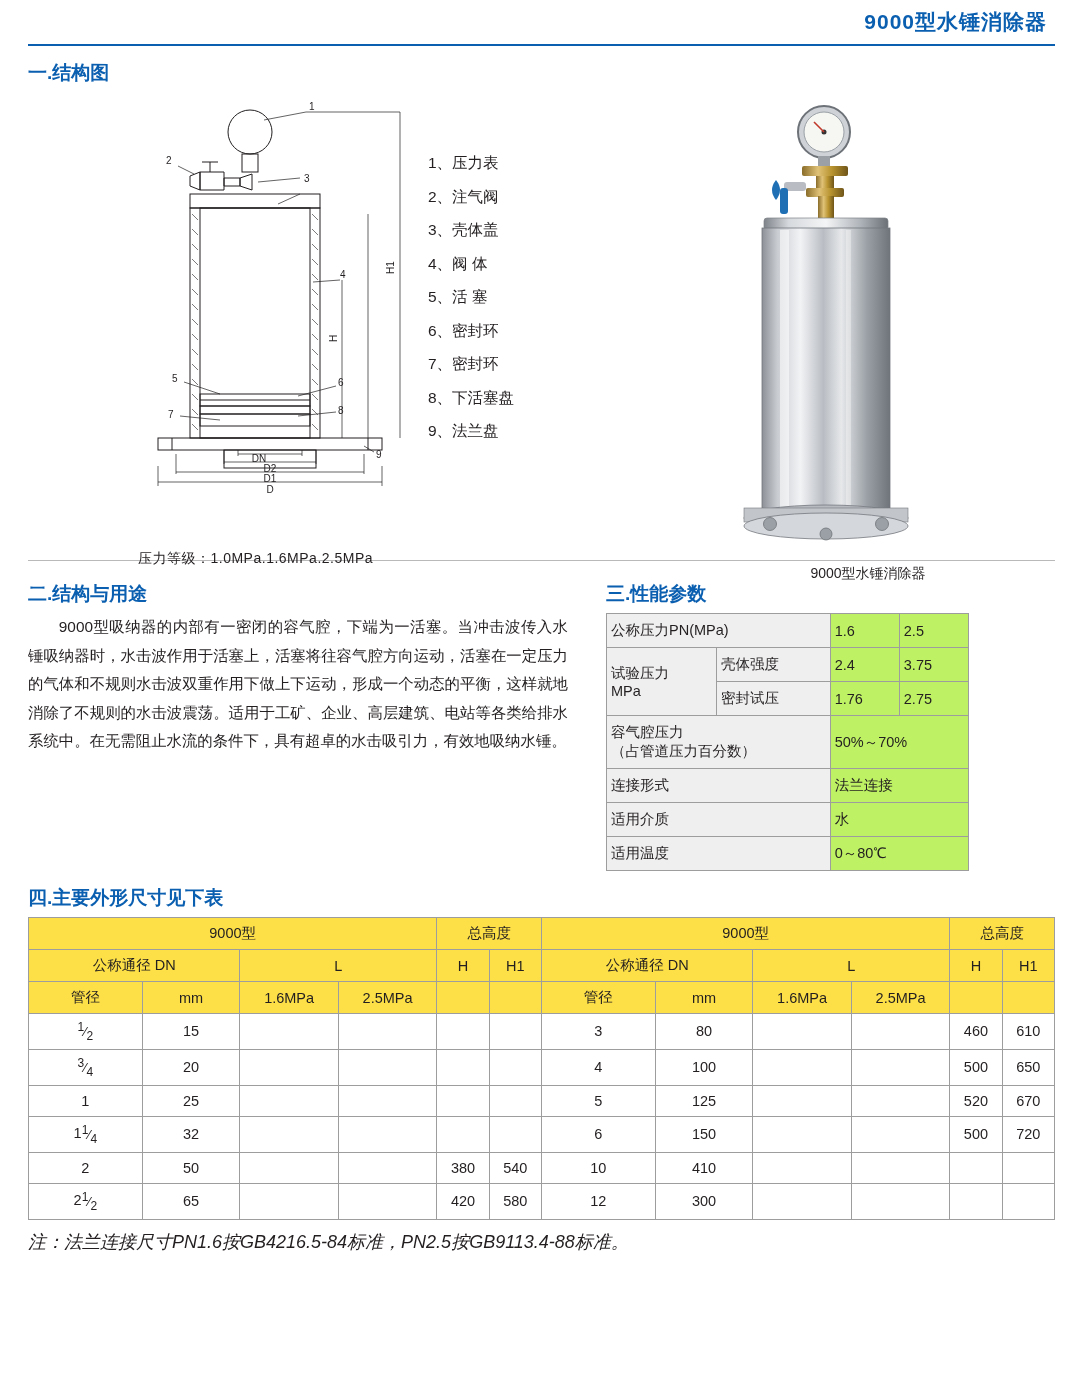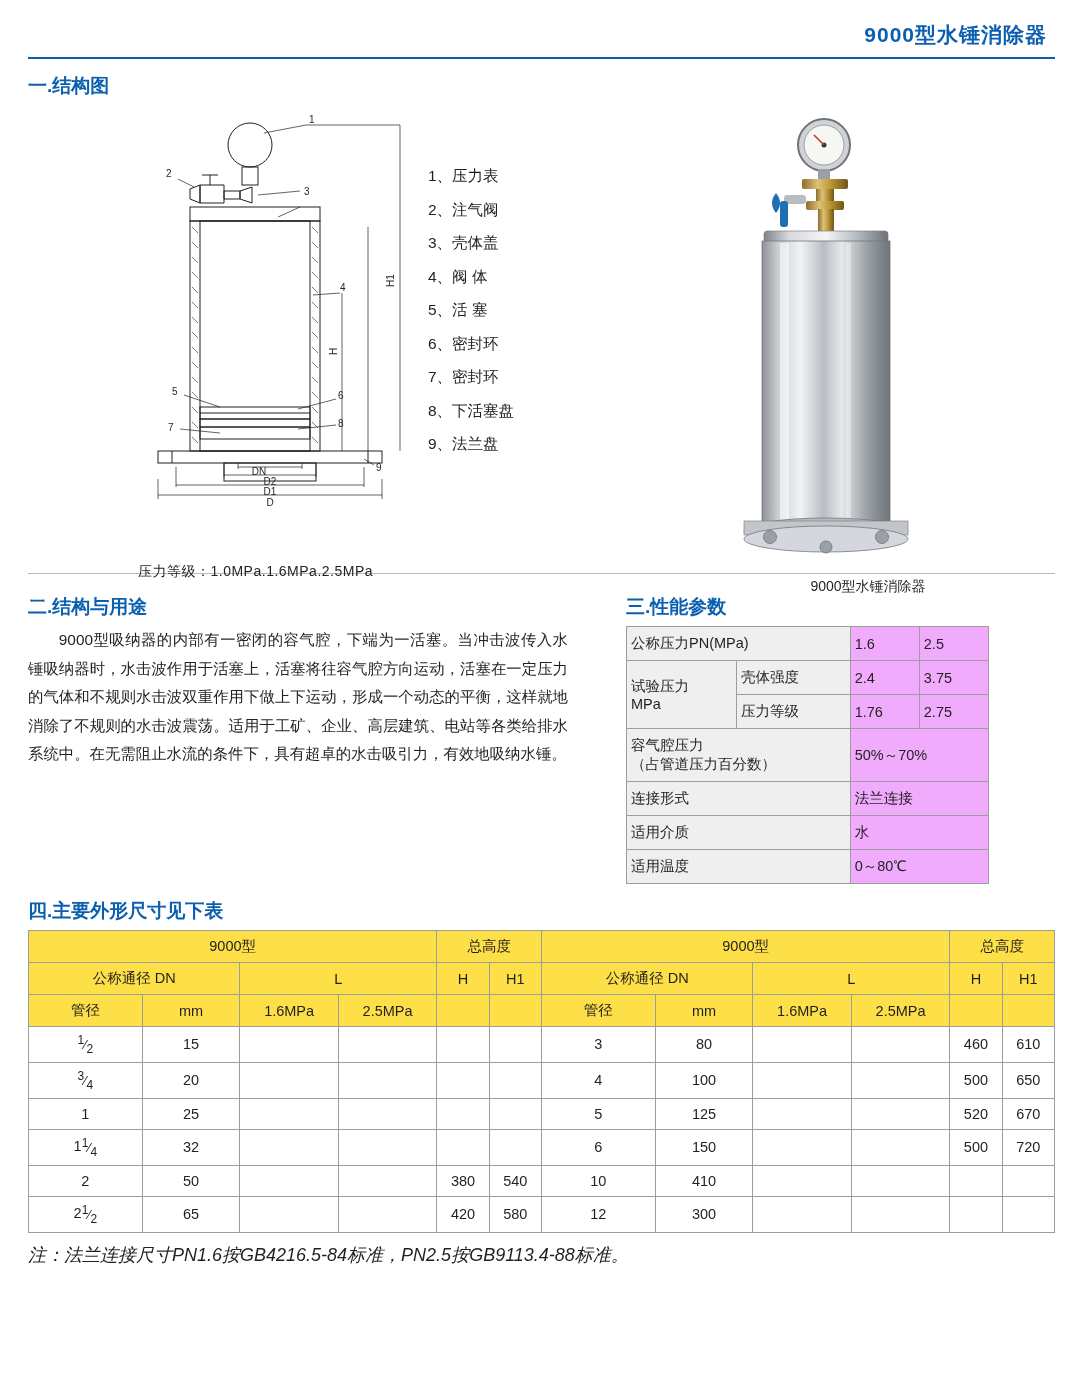--- a/index.html
+++ b/index.html
@@ -6,21 +6,21 @@
   html, body { margin: 0; padding: 0; }
   body {
     width: 1083px;
     height: 1375px;
     background: #ffffff;
     font-family: "Liberation Sans", sans-serif;
     color: #231f20;
     position: relative;
     overflow: hidden;
   }
-  .page { position: relative; width: 1083px; height: 1375px; padding: 13px 28px; }
+  .page { position: relative; width: 1083px; height: 1375px; padding: 0 28px; }
 
   
   .header {
     height: 44px;
     display: flex;
     align-items: center;
     justify-content: flex-end;
     padding-right: 8px;
   }
   .header-title {
@@ -72,34 +72,34 @@
     left: 690px;
     top: 505px;
     width: 300px;
     text-align: center;
     font-size: 14px;
   }
 
   
   .two-col { display: flex; gap: 38px; margin-top: 6px; }
   .col-left { width: 540px; }
-  .col-right { width: 363px; margin-left: 20px; }
+  .col-right { width: 363px; }
   .body-text {
     font-size: 15.4px;
     line-height: 28.5px;
     text-align: justify;
     text-indent: 2em;
     margin: 6px 0 0 0;
   }
 
   table { border-collapse: collapse; width: 100%; font-size: 14.5px; }
   .perf-table td { border: 1px solid #9d9d9d; padding: 7px 4px; }
   .perf-table .lab { background: #efefef; }
   .perf-table .lab2 { background: #efefef; }
-  .perf-table .val { background: #f0abfc; }
+  .perf-table .val { background: #bef264; }
 
   
   .dim-table { margin-top: 4px; }
   .dim-table td, .dim-table th {
     border: 1px solid #9d9d9d;
     text-align: center;
     padding: 6px 2px;
     font-size: 14.5px;
     font-weight: normal;
     height: 31px;
@@ -341,21 +341,21 @@
           <tr>
             <td class="lab" rowspan="2" style="width:110px">
               <div>试验压力</div>
               <div>MPa</div>
             </td>
             <td class="lab2">壳体强度</td>
             <td class="val">2.4</td>
             <td class="val">3.75</td>
           </tr>
           <tr>
-            <td class="lab2">压力等级</td>
+            <td class="lab2">密封试压</td>
             <td class="val">1.76</td>
             <td class="val">2.75</td>
           </tr>
           <tr>
             <td class="lab" colspan="2">
               <div>容气腔压力</div>
               <div>（占管道压力百分数）</div>
             </td>
             <td class="val" colspan="2">50%～70%</td>
           </tr>

